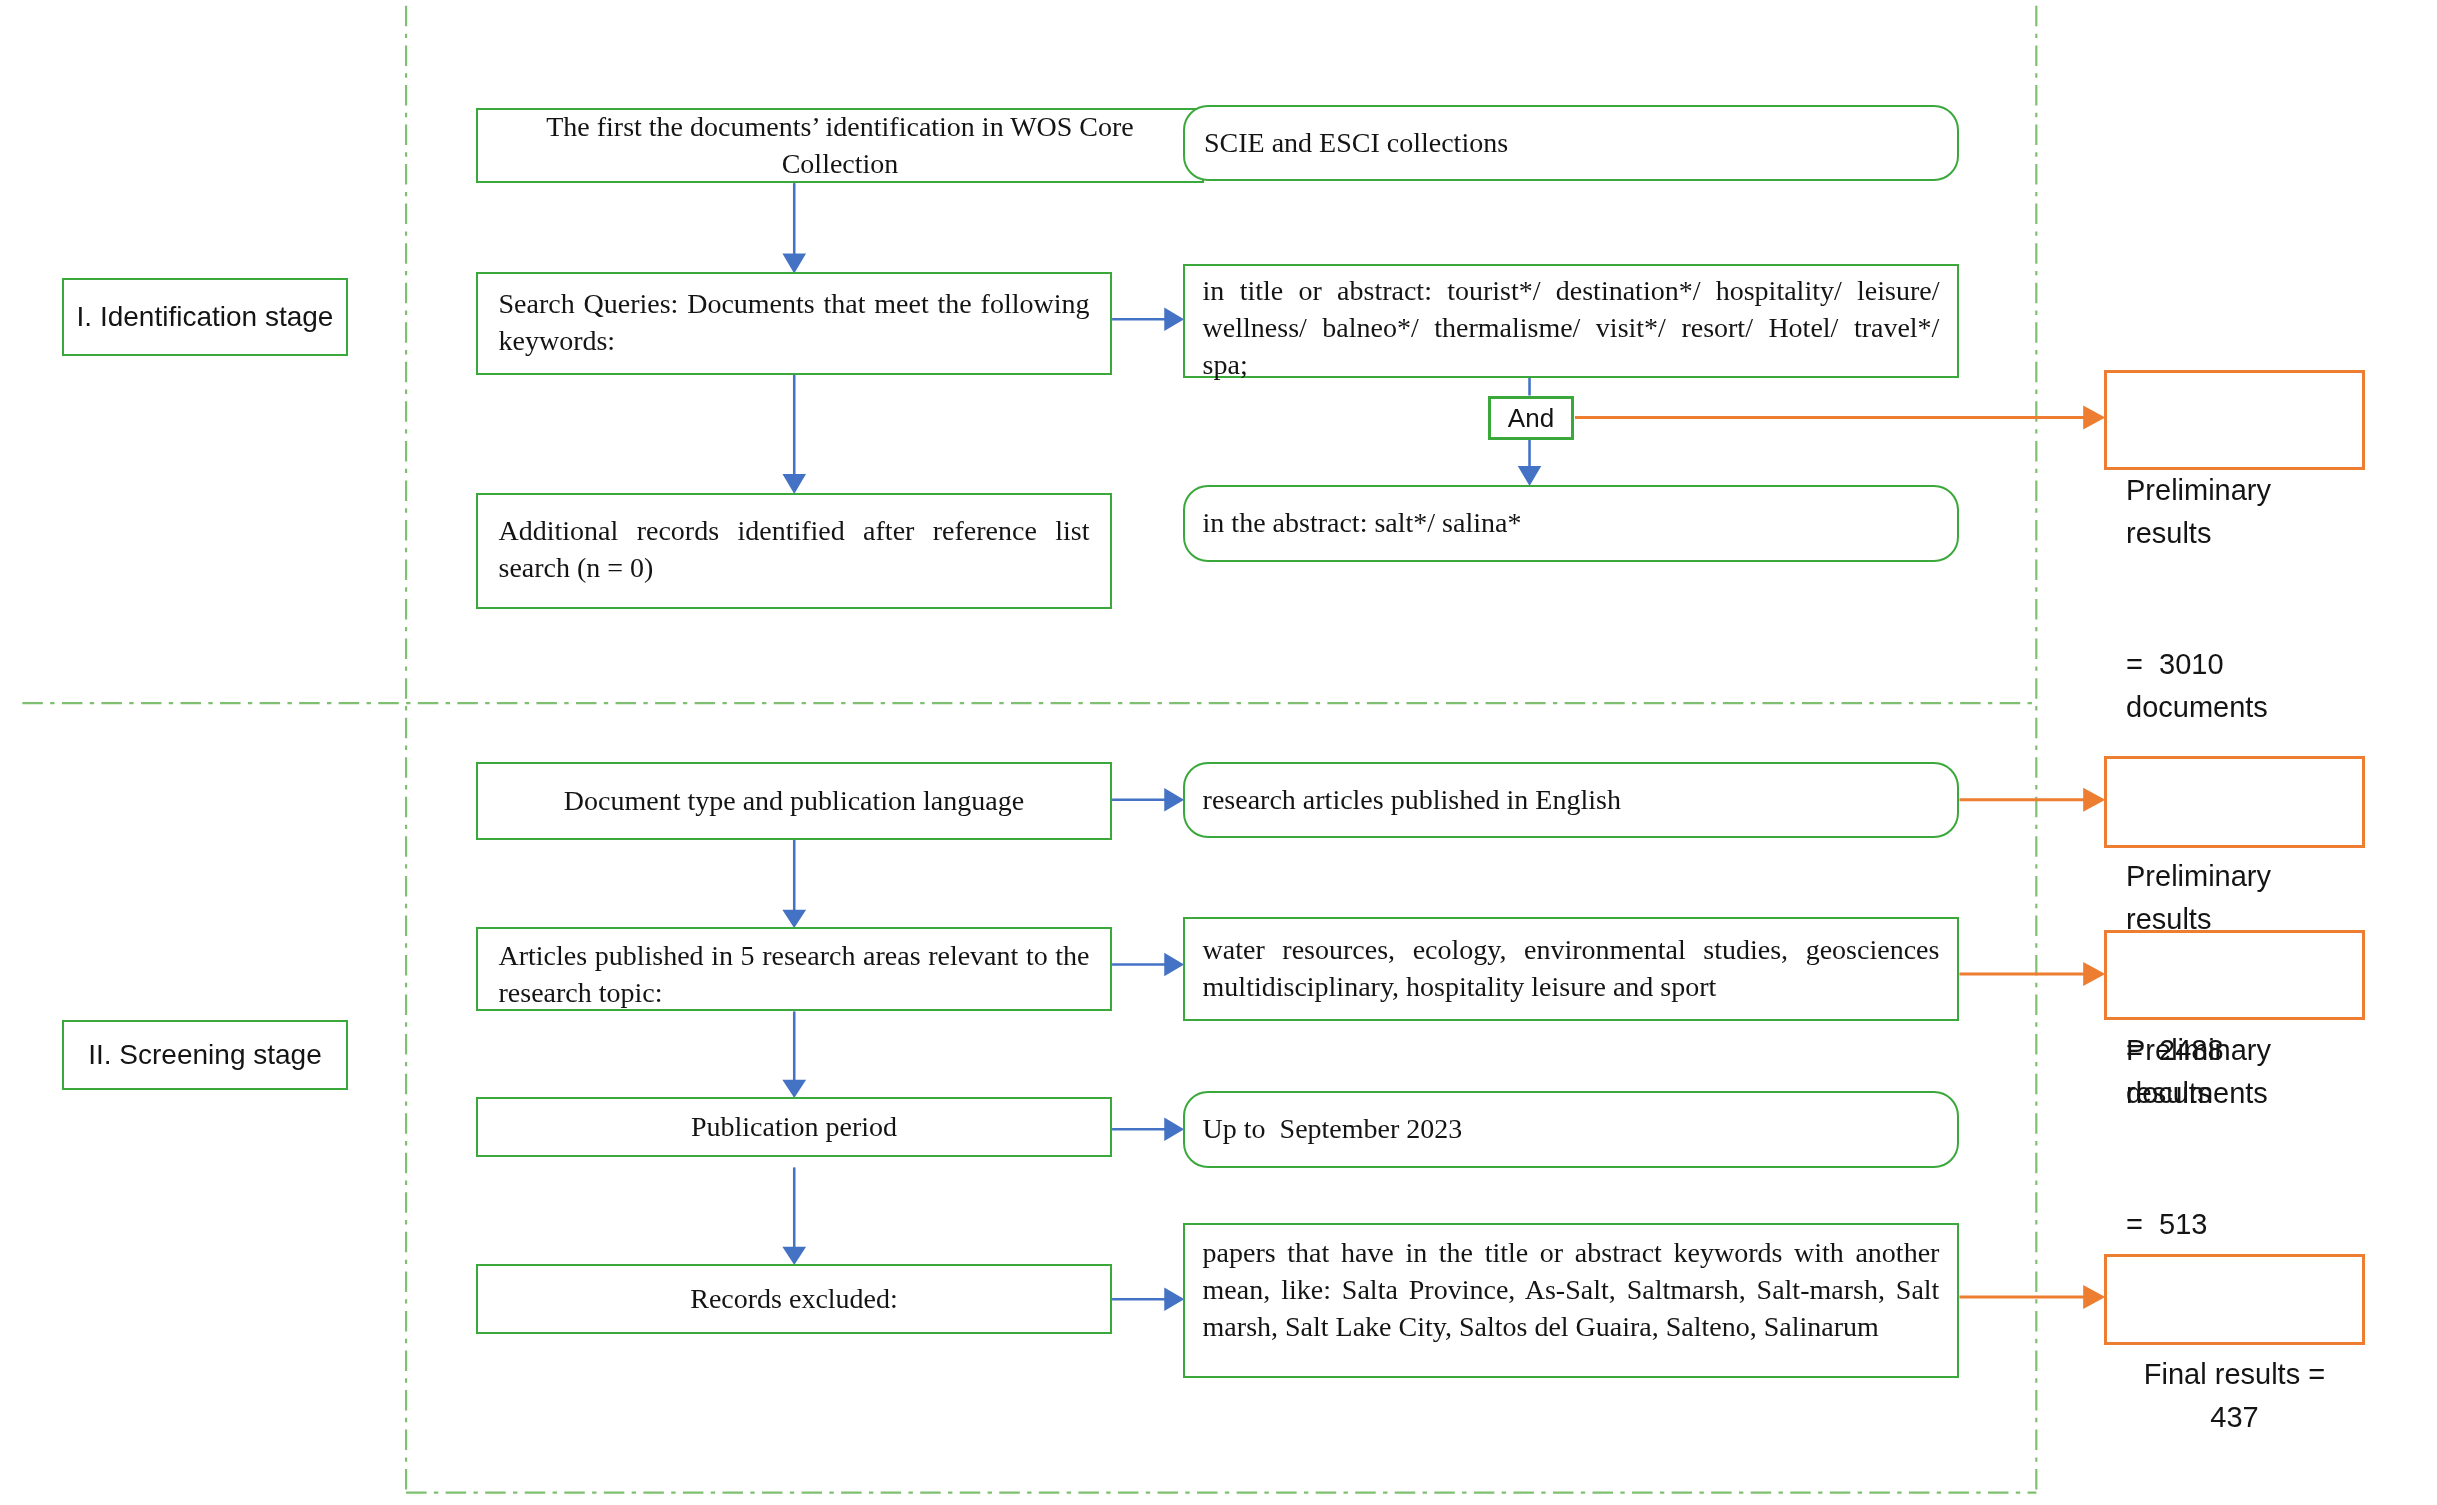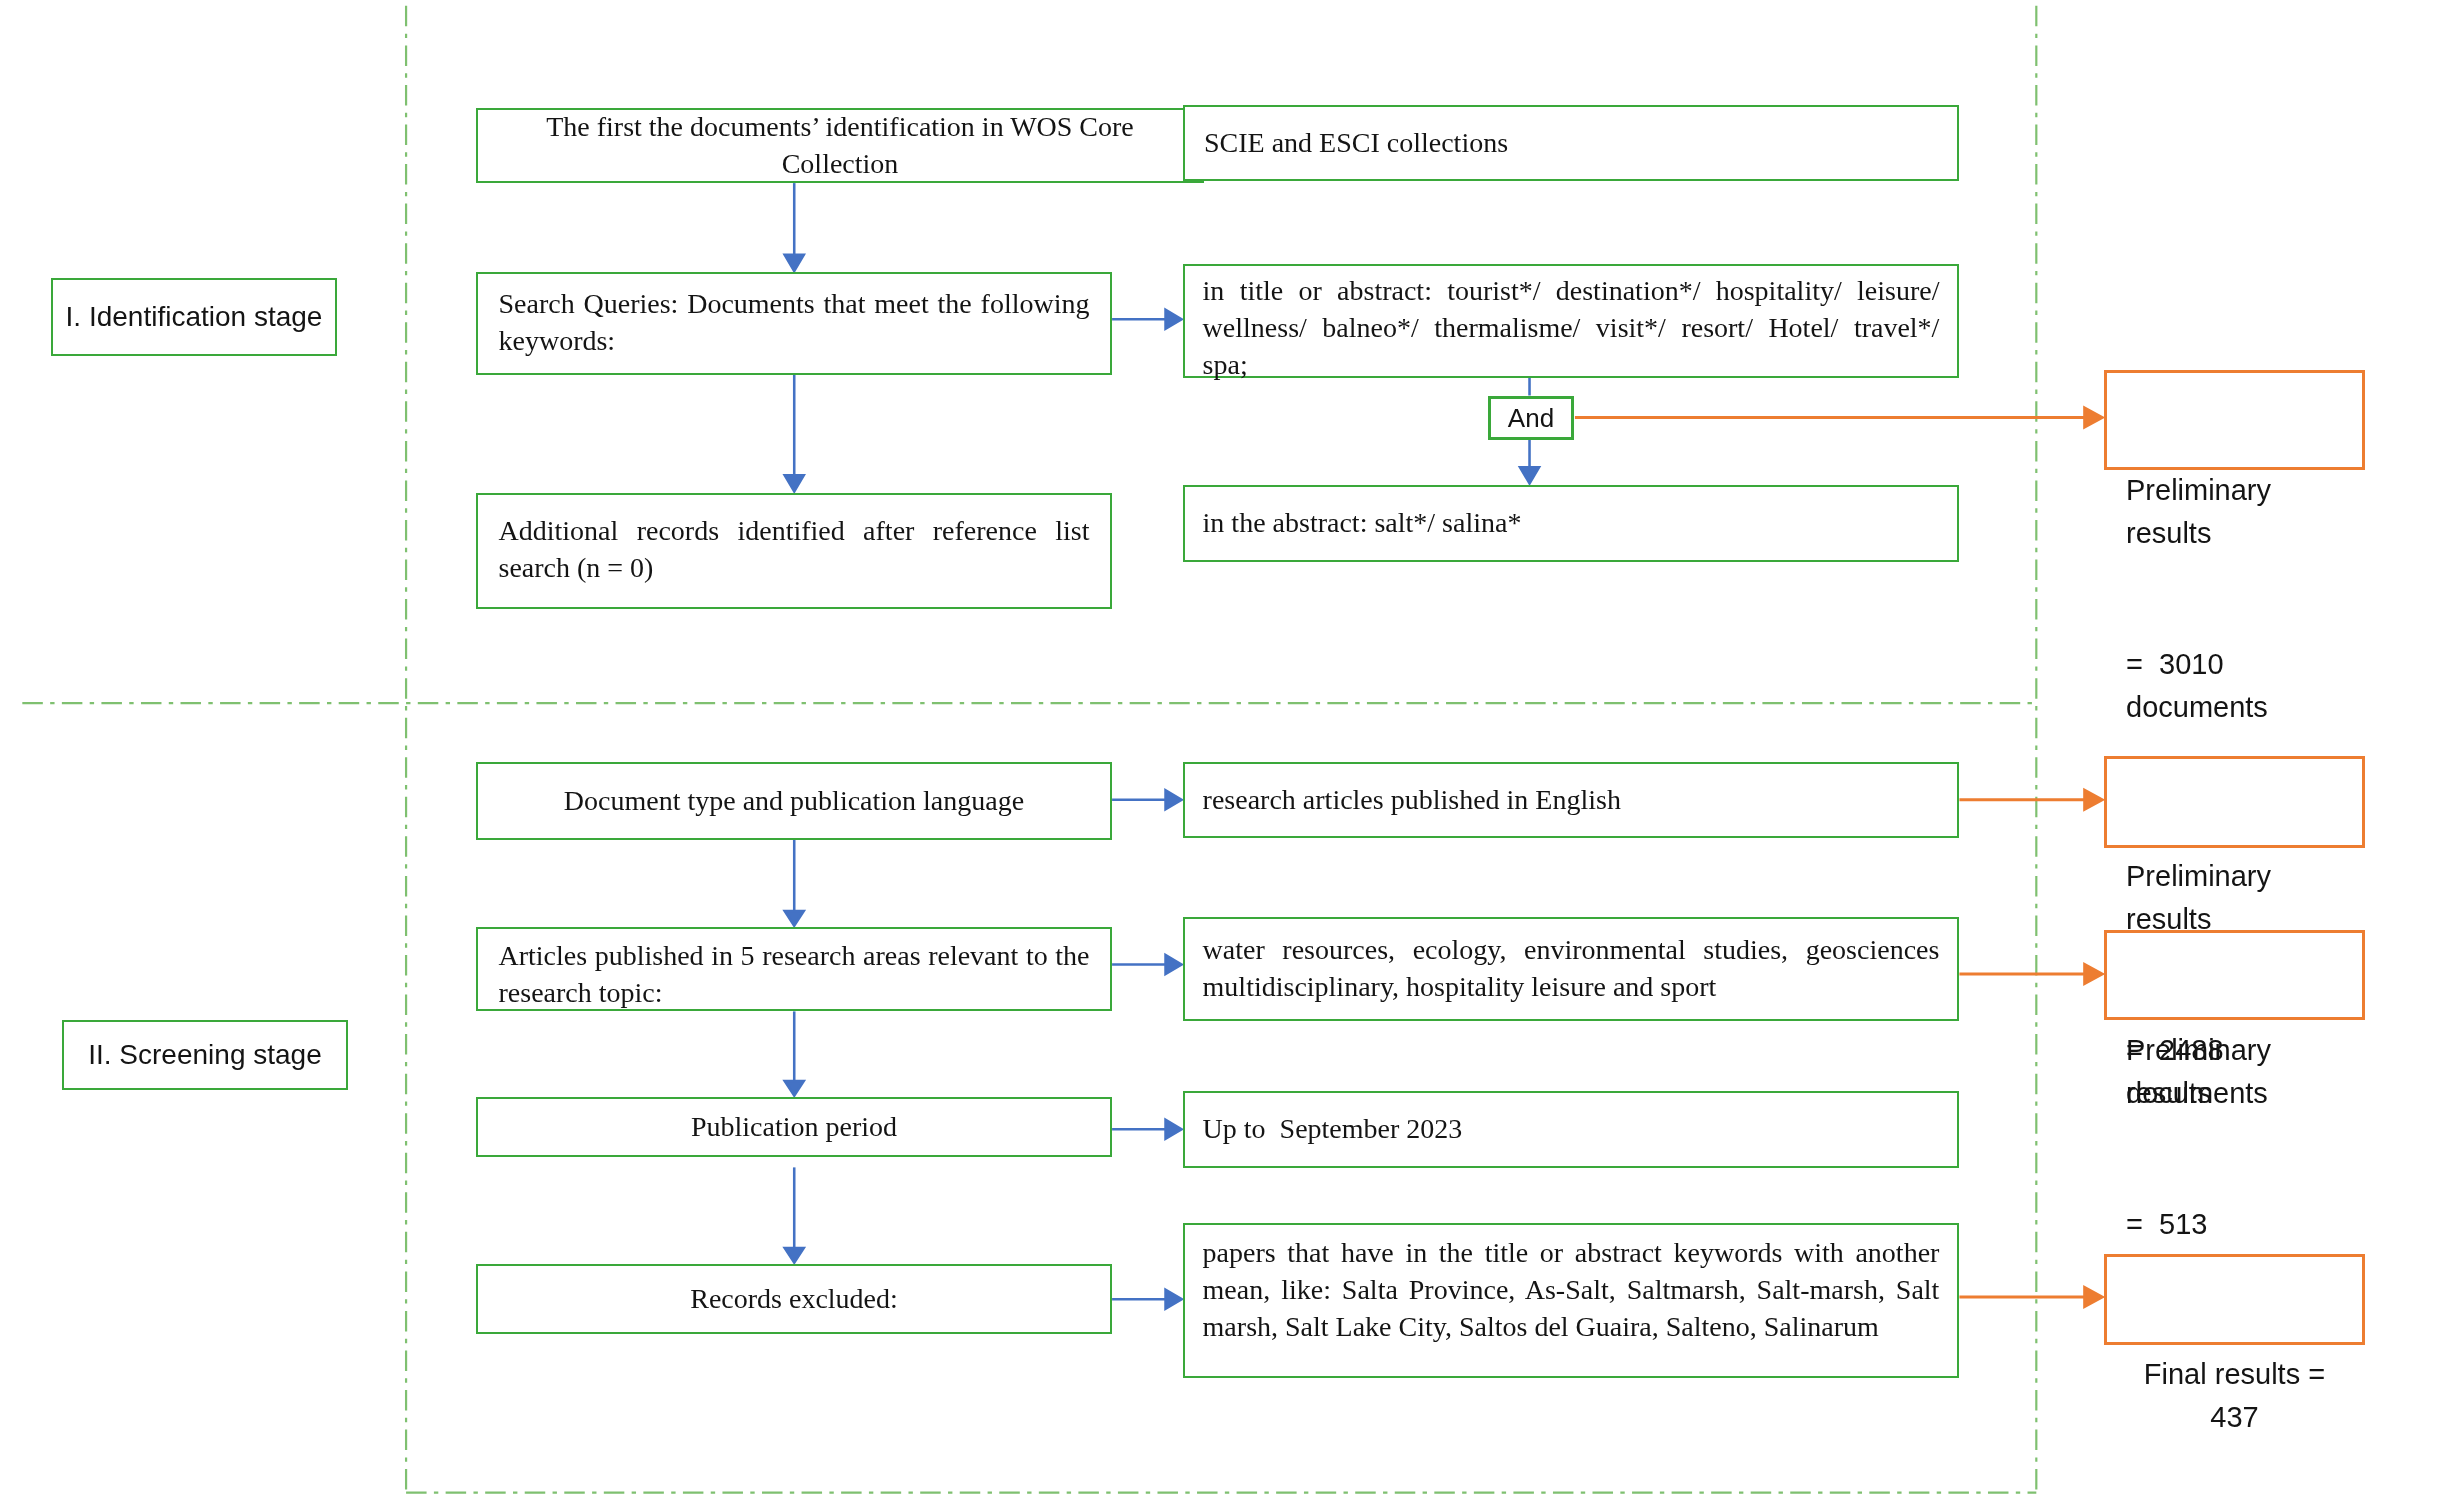--- a/index.html
+++ b/index.html
@@ -2,21 +2,21 @@
 <html style="font-size:11.7px"><head>
 <meta charset="utf-8">
 <style>
   html,body{margin:0;padding:0;background:#ffffff;width:2438px;height:1505px;overflow:hidden;}
   .canvas{position:relative;width:2438px;height:1505px;background:#ffffff;}
   svg.layer{position:absolute;left:0;top:0;width:2438px;height:1505px;}
 
   .box{position:absolute;box-sizing:border-box;background:#ffffff;border:2.9px solid #3aa83a;
        color:#141414;font-family:"Liberation Serif",serif;font-size:28px;line-height:1.32;}
   .flexc{display:flex;align-items:center;justify-content:center;text-align:center;}
-  .flexl{display:flex;align-items:center;text-align:left;}
+  .flexl{display:flex;align-items:center;text-align:left;border-radius:25px;}
   .just{text-align:justify;}
 
   .stage{position:absolute;box-sizing:border-box;background:#ffffff;border:2.9px solid #3aa83a;
          color:#141414;font-family:"Liberation Sans",sans-serif;font-size:28px;
          display:flex;align-items:center;justify-content:center;}
 
   .result{position:absolute;box-sizing:border-box;background:#ffffff;border:3.7px solid #ed7d31;
           color:#141414;font-family:"Liberation Sans",sans-serif;font-size:29px;line-height:1.5;
           padding:8.8px 7.3px 0 19px;white-space:pre-wrap;}
   .result span{display:block;}
@@ -38,21 +38,21 @@
   .b-english{left:1183px;top:762px;width:776px;height:76px;padding:0 17.6px;}
   .b-areaslist{left:1183px;top:917px;width:776px;height:104px;padding:13px 17.6px;}
   .b-upto{left:1183px;top:1091px;width:776px;height:77px;padding:0 17.6px;white-space:pre-wrap;}
   .b-excludeddetail{left:1183px;top:1223px;width:776px;height:155px;padding:10.3px 17.6px;}
 
   
   .b-and{left:1488px;top:396px;width:86px;height:44px;border-width:3.7px;
          font-family:"Liberation Sans",sans-serif;font-size:26px;}
 
   
-  .s-ident{left:51px;top:278px;width:286px;height:78px;}
+  .s-ident{left:62px;top:278px;width:286px;height:78px;}
   .s-screen{left:62px;top:1020px;width:286px;height:70px;}
 
   
   .r-3010{left:2104px;top:370px;width:261px;height:100px;}
   .r-2488{left:2104px;top:756px;width:261px;height:92px;}
   .r-513{left:2104px;top:930px;width:261px;height:90px;}
   .r-final{left:2104px;top:1254px;width:261px;height:91px;}
 </style>
 </head>
 <body>

